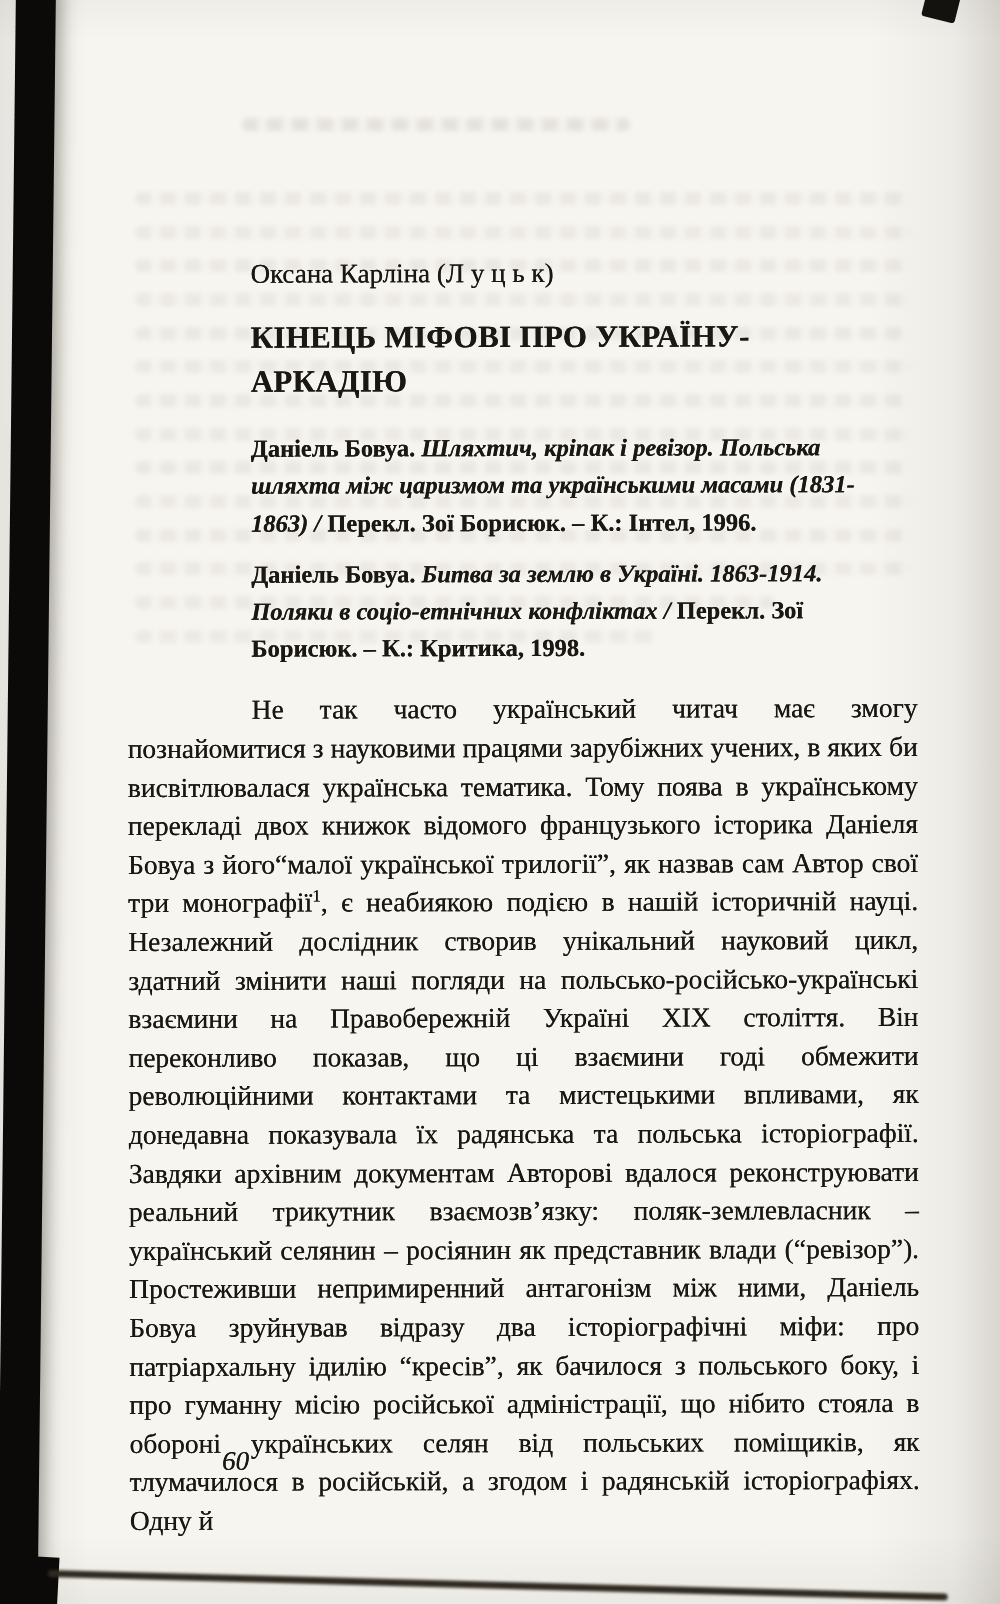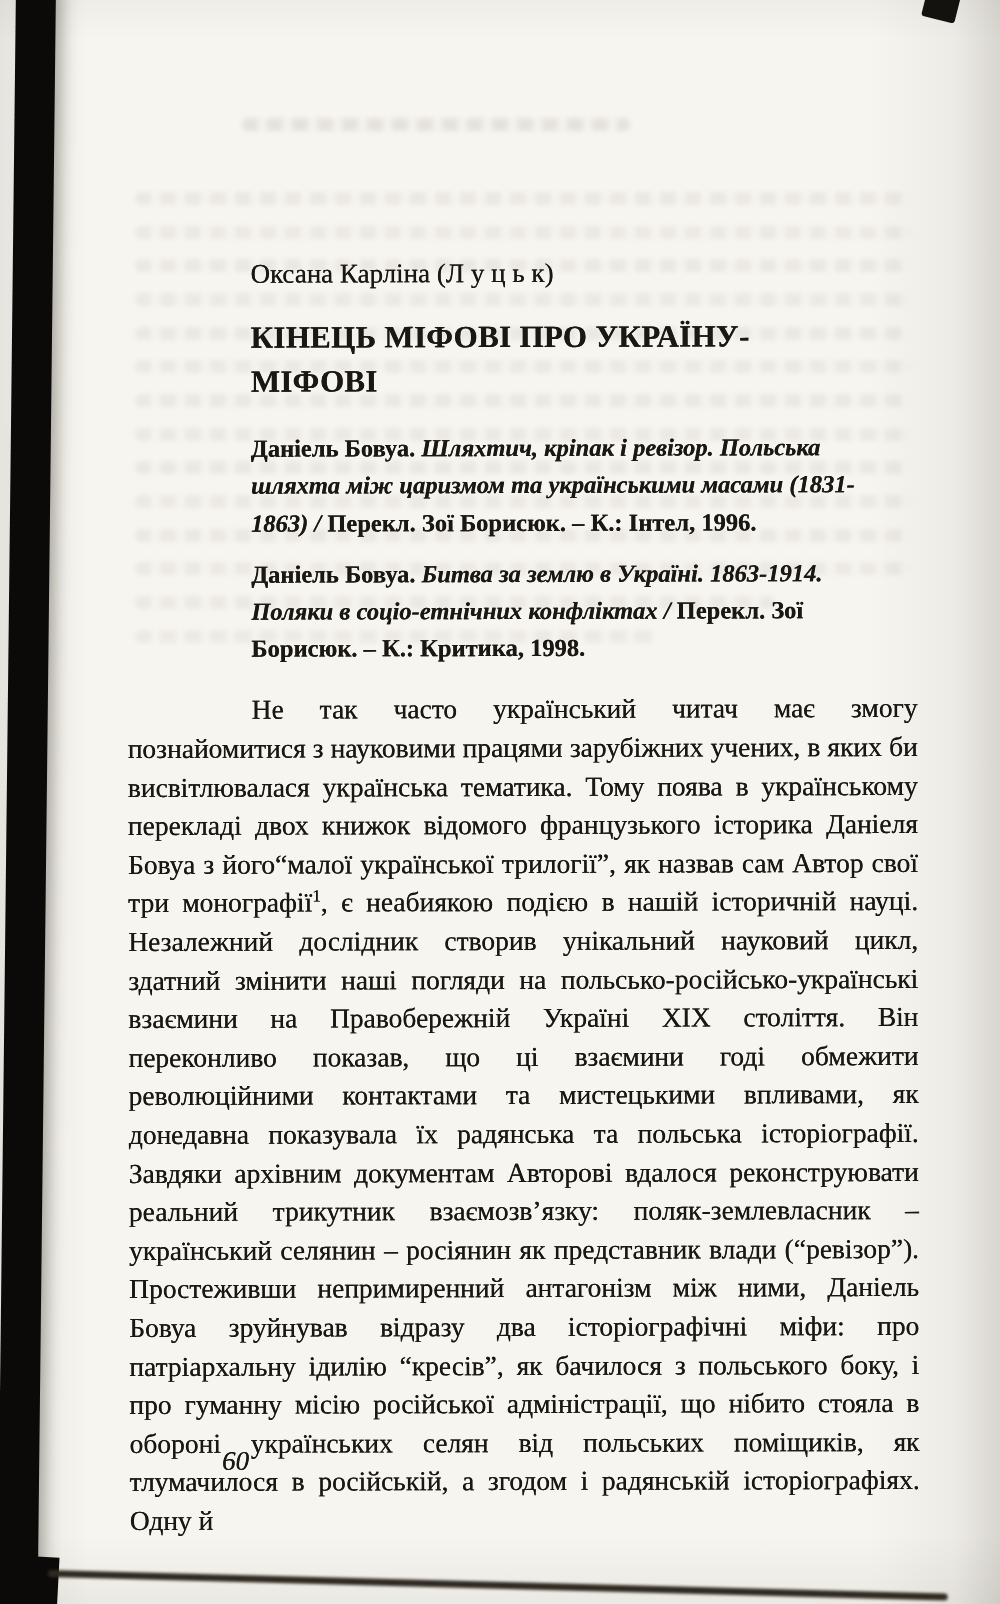--- a/index.html
+++ b/index.html
@@ -139,21 +139,21 @@
   <div class="bleed" style="left:135px; top:495px; width:776px; opacity:0.14;"></div>
   <div class="bleed" style="left:135px; top:529px; width:770px; opacity:0.15;"></div>
   <div class="bleed" style="left:135px; top:562px; width:775px; opacity:0.14;"></div>
   <div class="bleed" style="left:135px; top:596px; width:640px; opacity:0.14;"></div>
   <div class="bleed" style="left:135px; top:630px; width:520px; opacity:0.13;"></div>
 
   <div class="content">
 
     <p class="author">Оксана Карліна (Л у ц ь к)</p>
 
-    <h1 class="title"><span>КІНЕЦЬ МІФОВІ ПРО УКРАЇНУ-</span><br><span>МІФОВІ</span></h1>
+    <h1 class="title"><span>КІНЕЦЬ МІФОВІ ПРО УКРАЇНУ-</span><br><span>АРКАДІЮ</span></h1>
 
     <p class="bib"><span>Даніель Бовуа. </span><span class="it">Шляхтич, кріпак і ревізор. Польська шляхта між царизмом та українськими масами (1831-1863) / </span><span>Перекл. Зої Борисюк. – К.: Інтел, 1996.</span></p>
 
     <p class="bib"><span>Даніель Бовуа. </span><span class="it">Битва за землю в Україні. 1863-1914. Поляки в соціо-етнічних конфліктах / </span><span>Перекл. Зої Борисюк. – К.: Критика, 1998.</span></p>
 
     <p class="body-par"><span>Не так часто український читач має змогу познайомитися з науковими працями зарубіжних учених, в яких би висвітлювалася українська тематика. Тому поява в українському перекладі двох книжок відомого французького історика Даніеля Бовуа з його“малої української трилогії”, як назвав сам Автор свої три монографії</span><sup>1</sup><span>, є неабиякою подією в нашій історичній науці. Незалежний дослідник створив унікальний науковий цикл, здатний змінити наші погляди на польсько-російсько-українські взаємини на Правобережній Україні XIX століття. Він переконливо показав, що ці взаємини годі обмежити революційними контактами та мистецькими впливами, як донедавна показувала їх радянська та польська історіографії. Завдяки архівним документам Авторові вдалося реконструювати реальний трикутник взаємозв’язку: поляк-землевласник – український селянин – росіянин як представник влади (“ревізор”). Простеживши непримиренний антагонізм між ними, Даніель Бовуа зруйнував відразу два історіографічні міфи: про патріархальну ідилію “кресів”, як бачилося з польського боку, і про гуманну місію російської адміністрації, що нібито стояла в обороні українських селян від польських поміщиків, як тлумачилося в російській, а згодом і радянській історіографіях. Одну й</span></p>
 
   </div>
 
   <div class="pagenum">60</div>

